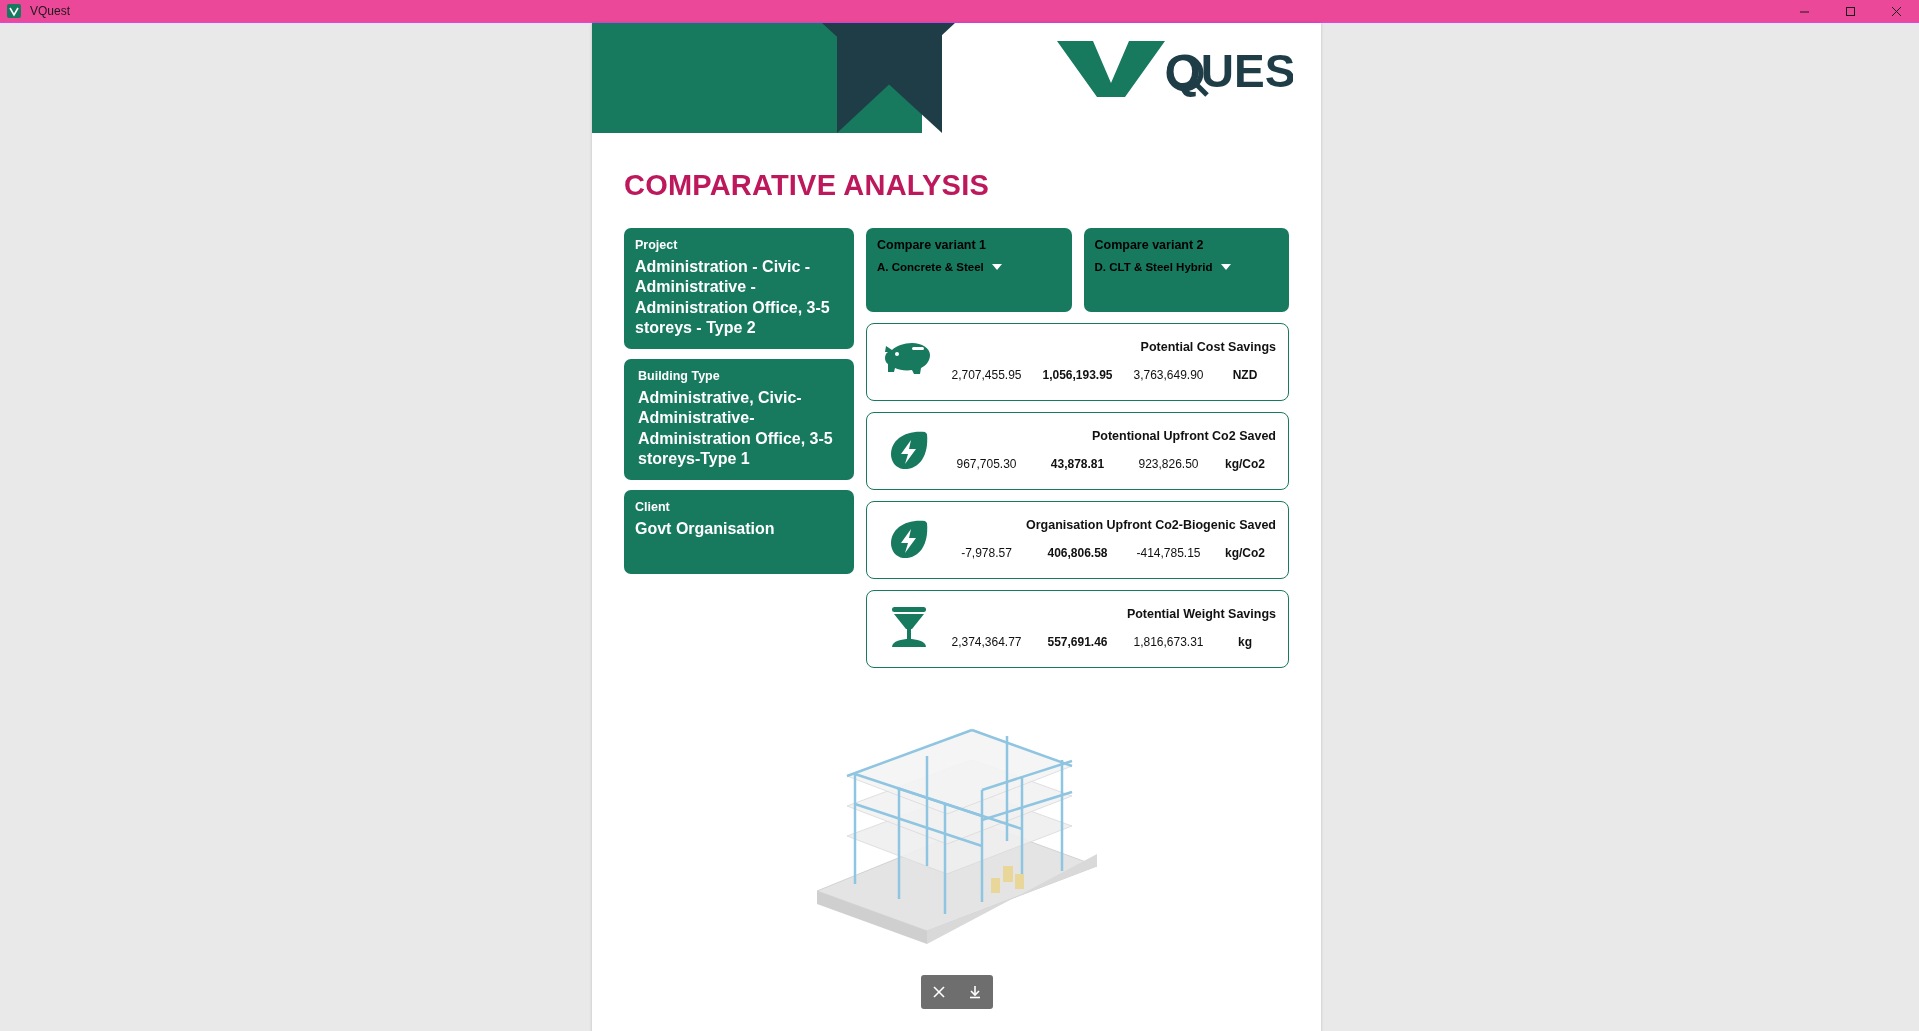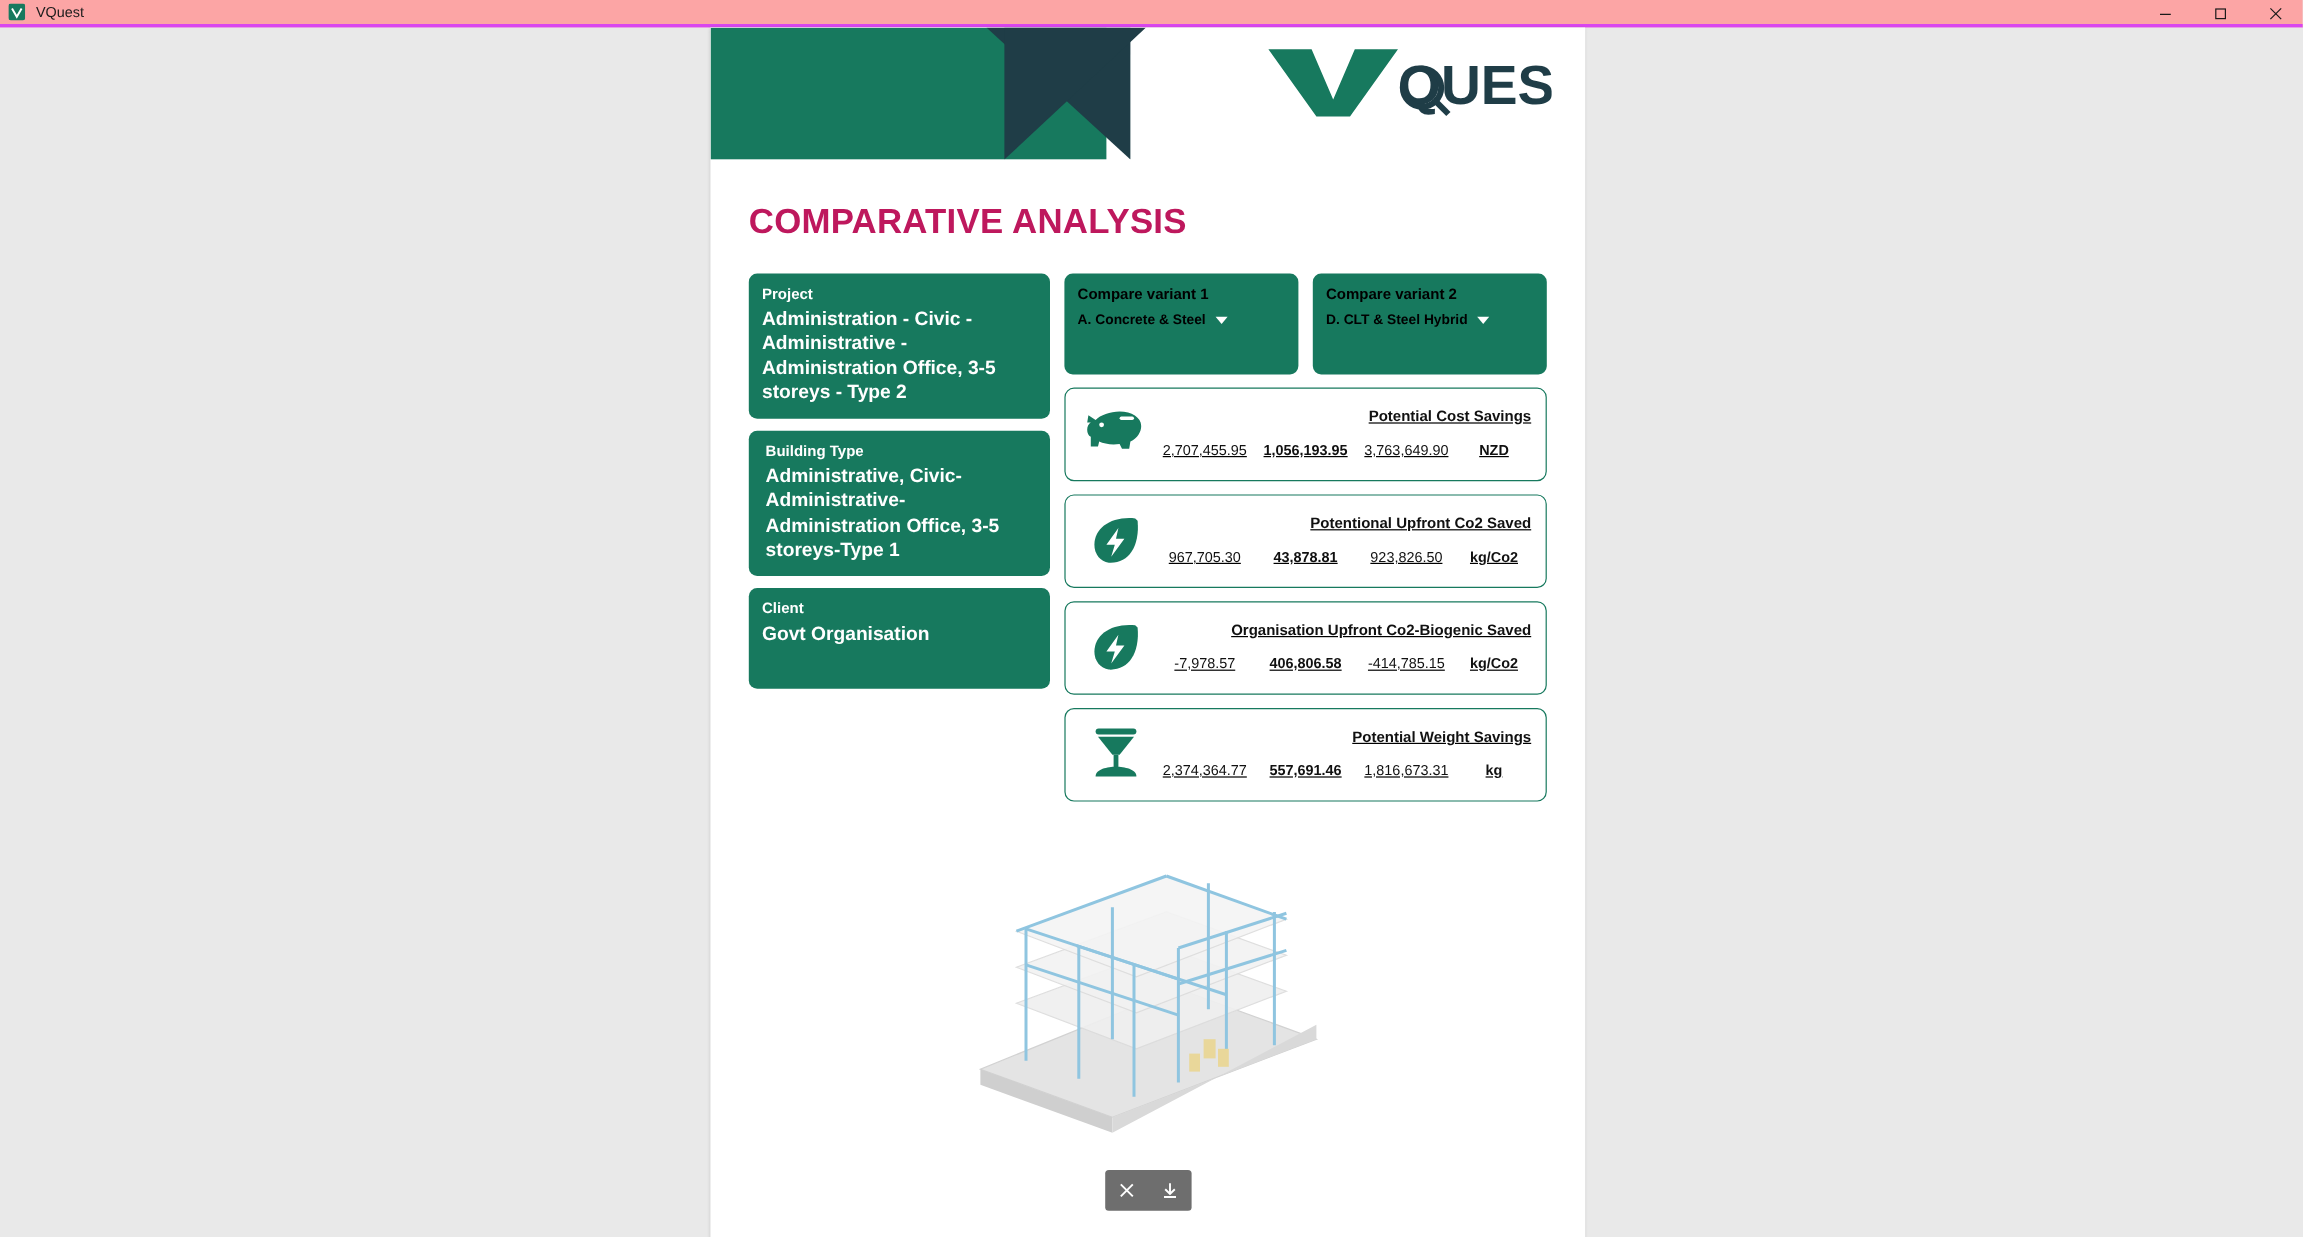--- a/index.html
+++ b/index.html
@@ -5,24 +5,24 @@
   * { box-sizing: border-box; margin: 0; padding: 0; }
   html, body {
     width: 1919px; height: 1031px;
     font-family: "Liberation Sans", sans-serif;
     background: #e9e9e9;
     overflow: hidden;
   }
   
   .titlebar {
     height: 23px;
-    background: #fca5a5;
-    display: flex;
-    align-items: center;
-    border-bottom: 3px solid #d946ef;
+    background: #ec4899;
+    display: flex;
+    align-items: center;
+    border-bottom: 1px solid #d946ef;
     position: relative;
   }
   .titlebar .app-icon {
     width: 16px; height: 16px;
     margin-left: 6px; margin-right: 8px;
     display: flex; align-items: center; justify-content: center;
   }
   .titlebar .app-title {
     font-size: 12px;
     color: #1b1b1b;
@@ -97,21 +97,21 @@
     letter-spacing: 0.2px;
     font-weight: bold;
     color: #be185d;
   }
 
   .grid {
     margin-top: 26px;
     display: flex;
     gap: 0px;
   }
-  .left-col { width: 251px; }
+  .left-col { width: 230px; }
   .right-col { flex: 1; margin-left: 12px; }
 
   .card-green {
     background: #17795e;
     color: #ffffff;
     border-radius: 7px;
     padding: 10px 11px;
     margin-bottom: 10px;
   }
   .card-green .lbl {
@@ -160,21 +160,20 @@
 
   .metric {
     border: 1.5px solid #17795e;
     border-radius: 8px;
     margin-top: 11px;
     padding: 8px 12px 10px 10px;
     display: flex;
     align-items: center;
     min-height: 78px;
     background: #fff;
-    text-decoration: underline;
   }
   .metric .icon-box {
     width: 64px;
     flex: 0 0 64px;
     display: flex;
     align-items: center;
     justify-content: center;
   }
   .metric .m-right {
     flex: 1;

